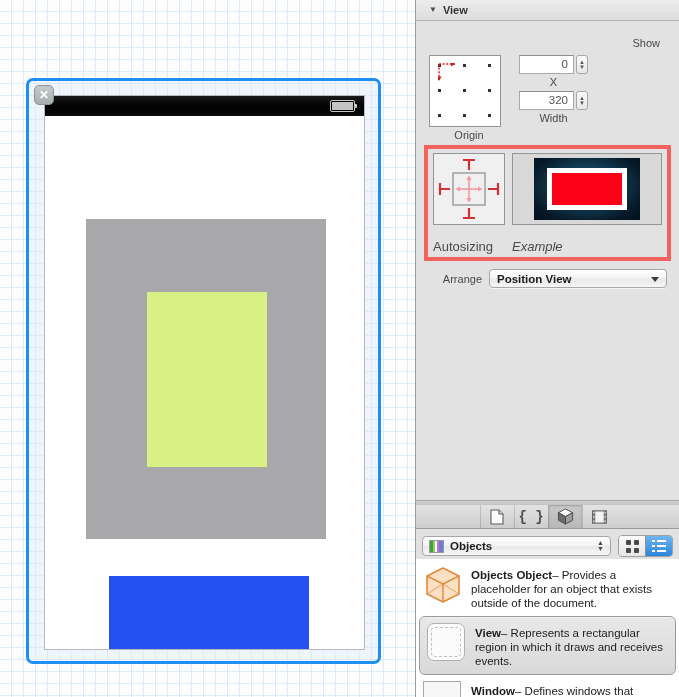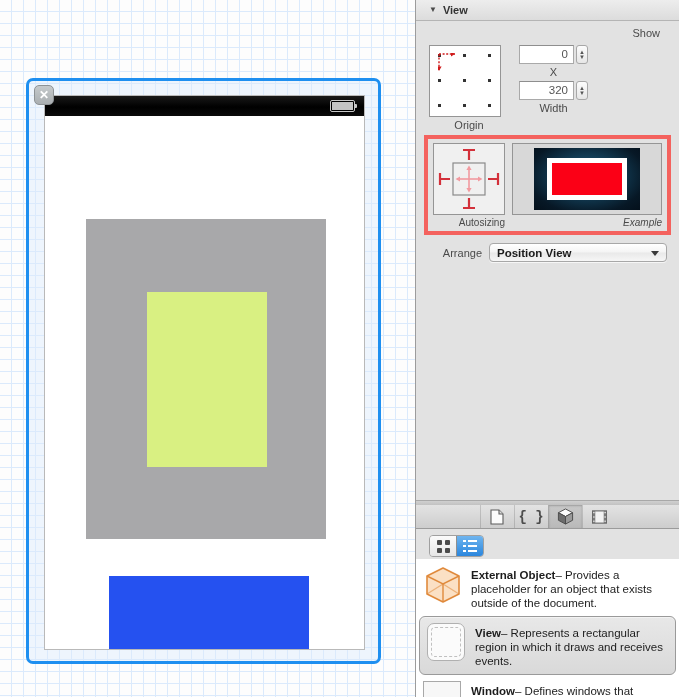--- a/index.html
+++ b/index.html
@@ -305,24 +305,24 @@
     background: #ffffff;
     display: flex;
     align-items: center;
     justify-content: center;
   }
   #example-red {
     width: 70px; height: 32px;
     background: #fb0016;
   }
   .cap {
-    text-align: right;
-    font-size: 10px;
+    text-align: left;
+    font-size: 13px;
     color: #4a4a4a;
-    margin-top: 2px;
+    margin-top: 14px;
   }
 
   
   #lib-divider {
     position: absolute;
     left: 0; top: 500px;
     width: 100%; height: 4px;
     background: linear-gradient(to bottom, #d0d0d0, #c2c2c2);
     border-top: 1px solid #a8a8a8;
     border-bottom: 1px solid #9a9a9a;
@@ -493,21 +493,21 @@
     </div>
   </div>
 
   <div id="inspector">
 
     <div id="section-header">
       <span class="tri">▼</span>
       <span class="ttl">View</span>
     </div>
 
-    <div class="row" style="margin-top:6px;padding-left:20px;">
+    <div class="row" style="margin-top:16px;padding-left:20px;">
       <span class="lbl">Show</span>
     </div>
 
     <div id="geom">
 
       <div id="origin-box">
         <div id="origin-grid">
           <div class="odot" style="left:8px;  top:8px;"></div>
           <div class="odot" style="left:33px; top:8px;"></div>
           <div class="odot" style="left:58px; top:8px;"></div>
@@ -636,20 +636,28 @@
             <rect x="1.3" y="10.8" width="1.4" height="1.4"></rect>
             <rect x="13.3" y="1.6" width="1.4" height="1.4"></rect>
             <rect x="13.3" y="6.3" width="1.4" height="1.4"></rect>
             <rect x="13.3" y="10.8" width="1.4" height="1.4"></rect>
           </g>
         </svg>
       </div>
     </div>
 
     <div id="lib-filter">
+      <div id="lib-popup">
+        <span id="lib-swatch"></span>
+        <span>Objects</span>
+        <span class="steppers">
+          <span>▲</span>
+            <span>▼</span>
+        </span>
+      </div>
       <div id="view-toggle">
         <div class="vt">
           <svg width="13" height="13" viewBox="0 0 13 13">
             <g fill="#4a4a4a">
               <rect x="0" y="0" width="5" height="5" rx="1"></rect>
               <rect x="8" y="0" width="5" height="5" rx="1"></rect>
               <rect x="0" y="8" width="5" height="5" rx="1"></rect>
               <rect x="8" y="8" width="5" height="5" rx="1"></rect>
             </g>
           </svg>
@@ -673,21 +681,21 @@
 
       <div class="lib-row">
         <div class="lib-icon">
           <svg width="40" height="40" viewBox="0 0 40 40">
             <path d="M20 3 L36 11 L36 29 L20 37 L4 29 L4 11 z" fill="#fbe0c4" stroke="#e08a3c" stroke-width="1.6" stroke-linejoin="round"></path>
             <path d="M4 11 L20 19 L36 11 M20 19 L20 37" fill="none" stroke="#e08a3c" stroke-width="1.4"></path>
             <path d="M4 29 L20 19 L36 29" fill="none" stroke="#e08a3c" stroke-width="1.2" opacity="0.55"></path>
           </svg>
         </div>
         <div class="lib-text">
-          <b>External Object</b><span>–</span> <span>Provides a placeholder for an object that exists outside of the document.</span>
+          <b>Objects Object</b><span>–</span> <span>Provides a placeholder for an object that exists outside of the document.</span>
         </div>
       </div>
 
       <div class="lib-row selected">
         <div class="lib-icon">
           <div class="icon-view-sq"></div>
         </div>
         <div class="lib-text">
           <b>View</b><span>–</span> <span>Represents a rectangular region in which it draws and receives events.</span>
         </div>

